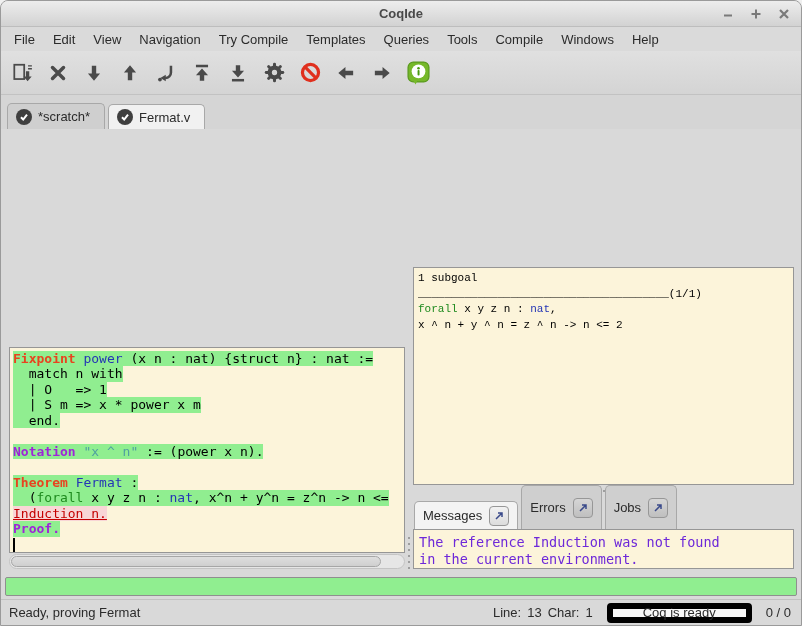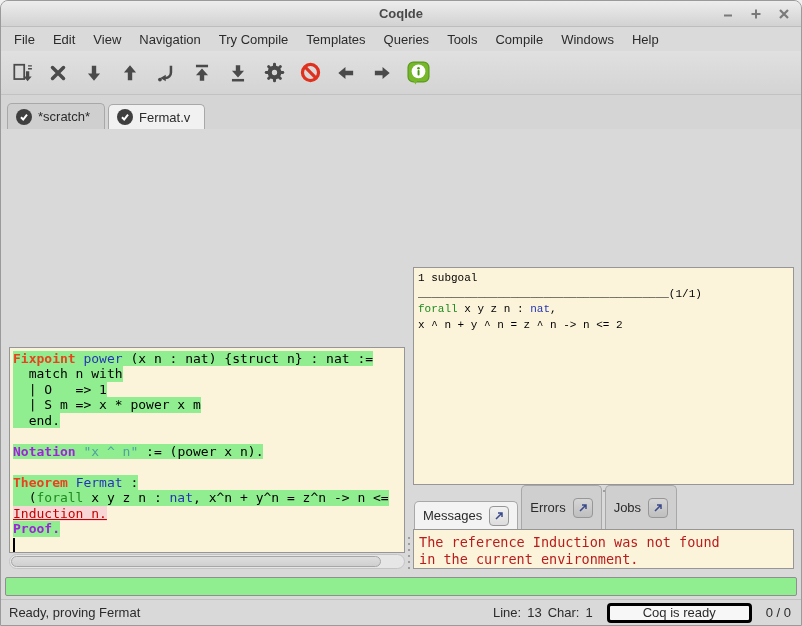--- a/index.html
+++ b/index.html
@@ -120,36 +120,36 @@
   .bg-g { background:#90ee90; }
   .bg-e { background:#f8d6d6; }
   .tk-vernac   { color:#e8431f; font-weight:bold; }
   .tk-notation { color:#9f24d8; font-weight:bold; }
   .tk-ident    { color:#2435b5; }
   .tk-str      { color:#50a0a0; }
   .tk-forall   { color:#1e8a1e; }
   .tk-type     { color:#2435b5; }
   .tk-p        { color:#000; }
   .tk-err      { color:#c40000; text-decoration:underline; }
-  .tk-msgerr   { color:#b91c1c; }
+  .tk-msgerr   { color:#6d28d9; }
   .caret { display:inline-block; width:2px; height:14px; background:#000; vertical-align:text-bottom; }
 
   
   .progress-row { height:24px; flex:0 0 24px; background:#d9d9d9; padding:2px 4px 3px 4px; }
   .progress-bar { width:100%; height:100%; border:1px solid #8f8f8f; background:#90ee90; border-radius:2px; }
 
   .statusbar {
     height:26px; flex:0 0 26px; background:#d9d9d9; border-top:1px solid #c2c2c2;
     display:flex; align-items:center; font-size:13px; color:#2b2b2b;
     padding:0 10px 0 8px;
   }
   .status-left { flex:1; }
   .status-right { display:flex; align-items:center; gap:6px; }
   .coq-status-box {
-    width:145px; height:20px; background:#f7f7f7; border:3px solid #000000; border-radius:4px;
+    width:145px; height:20px; background:#f7f7f7; border:6px solid #000000; border-radius:4px;
     display:flex; align-items:center; justify-content:center; margin:0 8px;
   }
 </style>
 </head>
 <body>
 
 <div class="window">
 
   <div class="titlebar">
     <div class="title-text">CoqIde</div>

